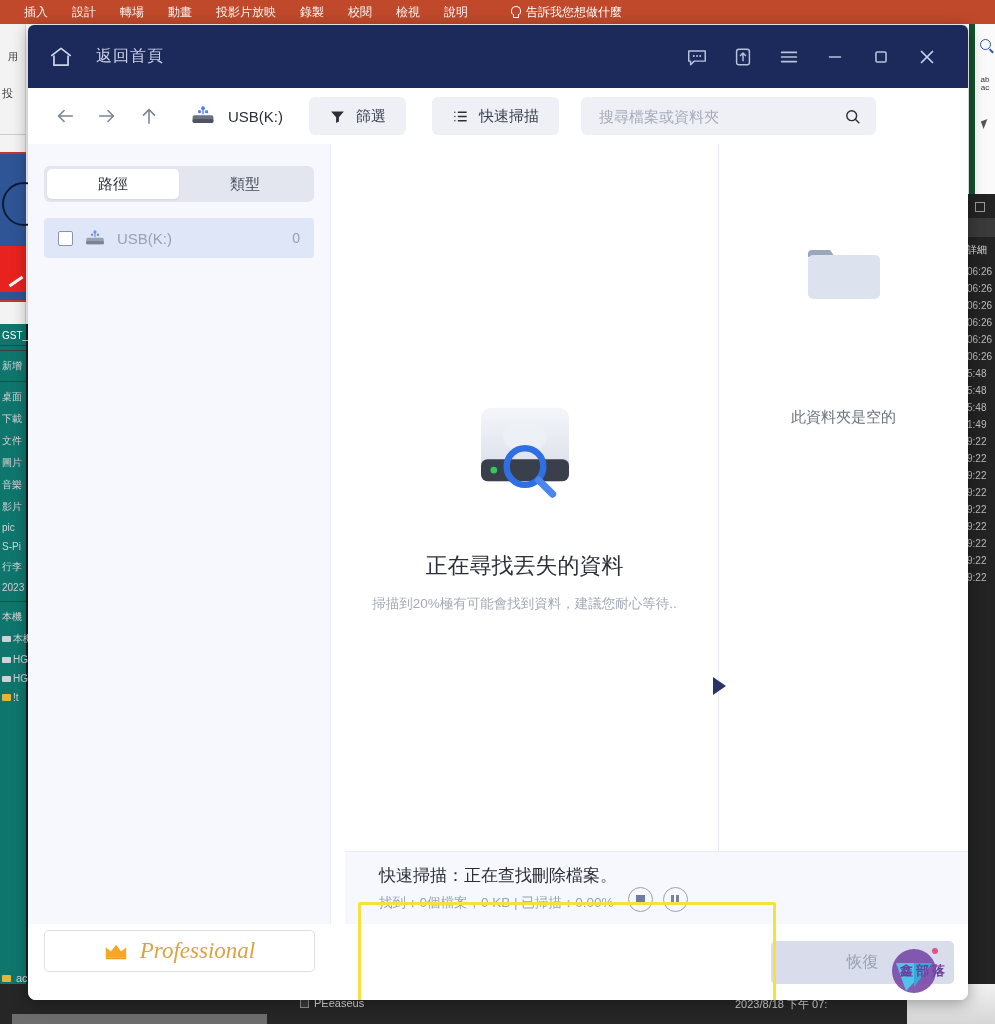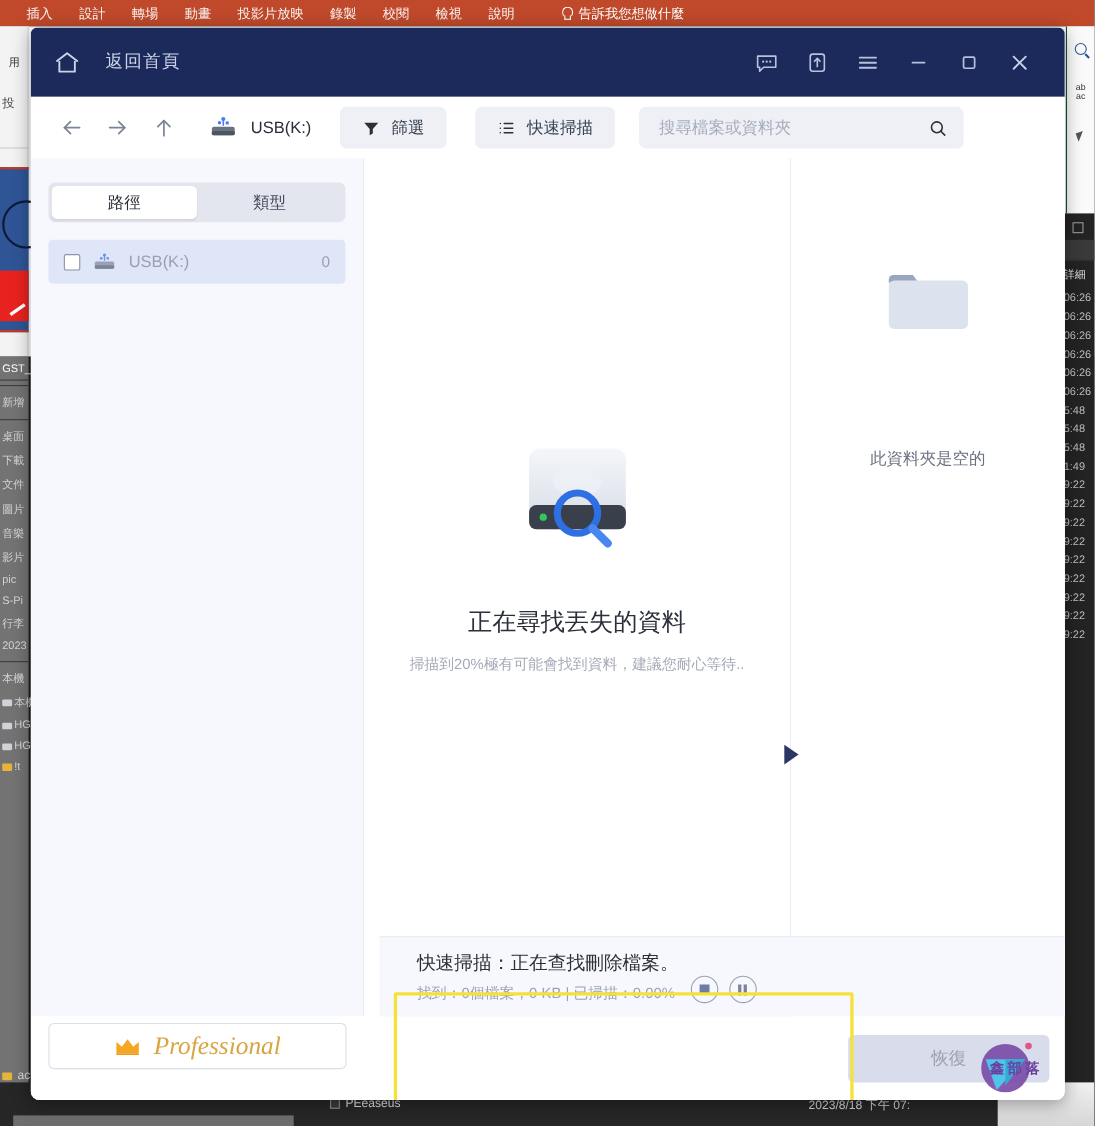--- a/index.html
+++ b/index.html
@@ -30,28 +30,28 @@
   .ppt-toufang { position:absolute; left:2px; top:62px; font-size:11px; color:#444; }
   .ppt-divider1 { position:absolute; left:0; top:110px; width:26px; height:1px; background:#ccc;}
   .ppt-slide-thumb {
     position:absolute; left:0; top:128px; width:26px; height:150px;
     background:#2f5597; border-top:2px solid #c0392b; border-bottom:2px solid #c0392b;
   }
   .ppt-slide-thumb .circ { position:absolute; left:2px; top:28px; width:44px; height:44px; border:2px solid #0d1b38; border-radius:50%; }
   .ppt-slide-thumb .redband { position:absolute; left:0; top:92px; width:26px; height:46px; background:#e8231f;}
   .ppt-slide-thumb .wslash { position:absolute; left:8px; top:126px; width:16px; height:3px; background:#fff; transform:rotate(-35deg);}
 
-  .ppt-right-panel { position:absolute; right:0; top:24px; width:26px; height:170px; background:#fafafa; border-left:1px solid #14532d;}
+  .ppt-right-panel { position:absolute; right:0; top:24px; width:26px; height:170px; background:#fafafa; border-left:6px solid #14532d;}
   .prp-row { height:40px; display:flex; align-items:center; justify-content:center; font-size:9px; color:#333; position:relative;}
   .mag-i { width:11px;height:11px;border:1.5px solid #2b579a;border-radius:50%; position:relative;}
   .mag-i:after{content:"";position:absolute;right:-4px;bottom:-3px;width:5px;height:1.5px;background:#2b579a;transform:rotate(45deg);}
   .abac { font-size:8px; color:#333; line-height:1; text-align:center;}
   .cursor-i { width:0;height:0;border-left:7px solid #555;border-bottom:8px solid transparent;transform:rotate(-20deg);}
 
-  .expl-left { position:absolute; left:0; top:324px; width:26px; height:700px; background:#737373; color:#ddd;}
+  .expl-left { position:absolute; left:0; top:324px; width:26px; height:700px; background:#0f766e; color:#ddd;}
   .expl-left .hdr { font-size:10px; padding:6px 2px 4px 2px; color:#fff; border-bottom:1px solid #3d3d3d;}
   .expl-left .sep { height:1px; background:#3d3d3d; margin:4px 0; }
   .expl-left .it { font-size:10px; padding:4px 2px; color:#d4d4d4; white-space:nowrap; display:flex; align-items:center; gap:2px;}
   .folderlet { width:9px; height:7px; background:#e8b339; border-radius:1px; flex:0 0 auto;}
   .drivelet { width:9px;height:6px;background:#cfd3d8;border-radius:1px;flex:0 0 auto;}
 
   .expl-right { position:absolute; right:0; top:194px; width:30px; height:974px; background:#232323; color:#cfcfcf;}
   .expl-right .chk { margin:8px auto 0 auto; width:10px; height:10px; border:1px solid #9a9a9a; }
   .expl-right .grayband { height:18px; background:#3a3a3a; margin-top:6px; }
   .expl-right .detail { font-size:10px; padding:6px 2px; color:#e0e0e0; border-top:1px solid #3a3a3a;}

